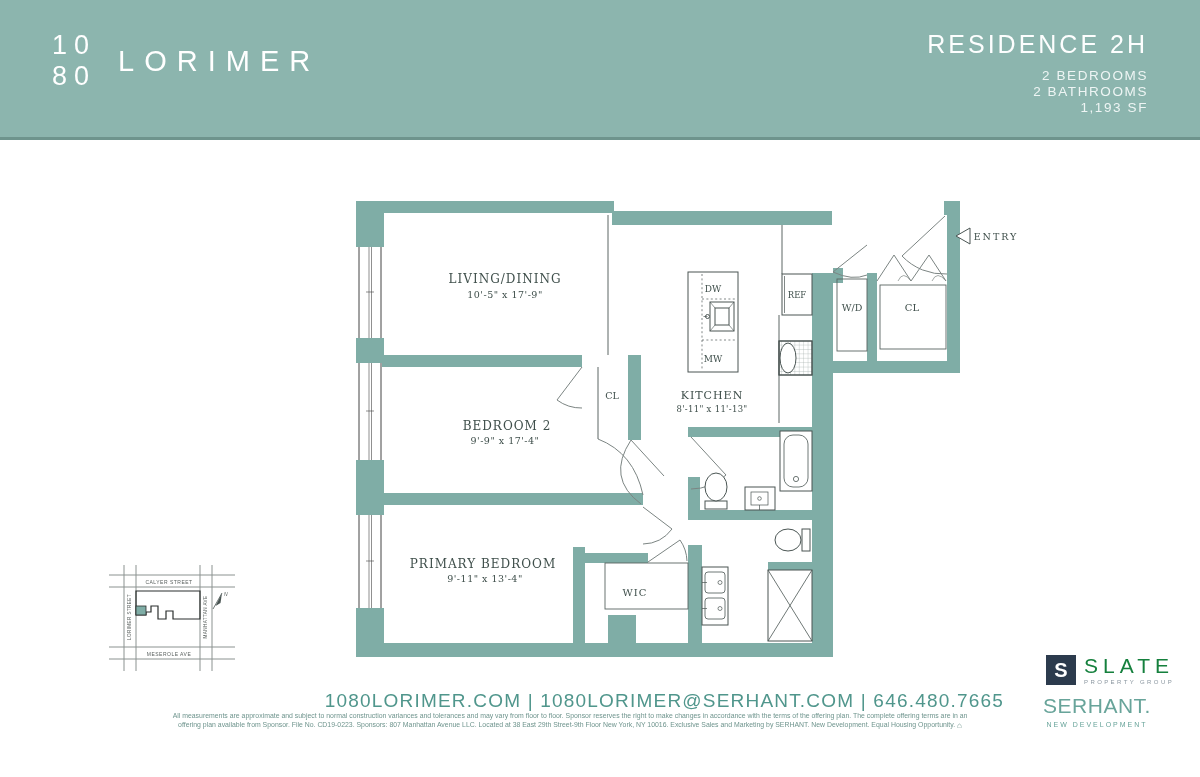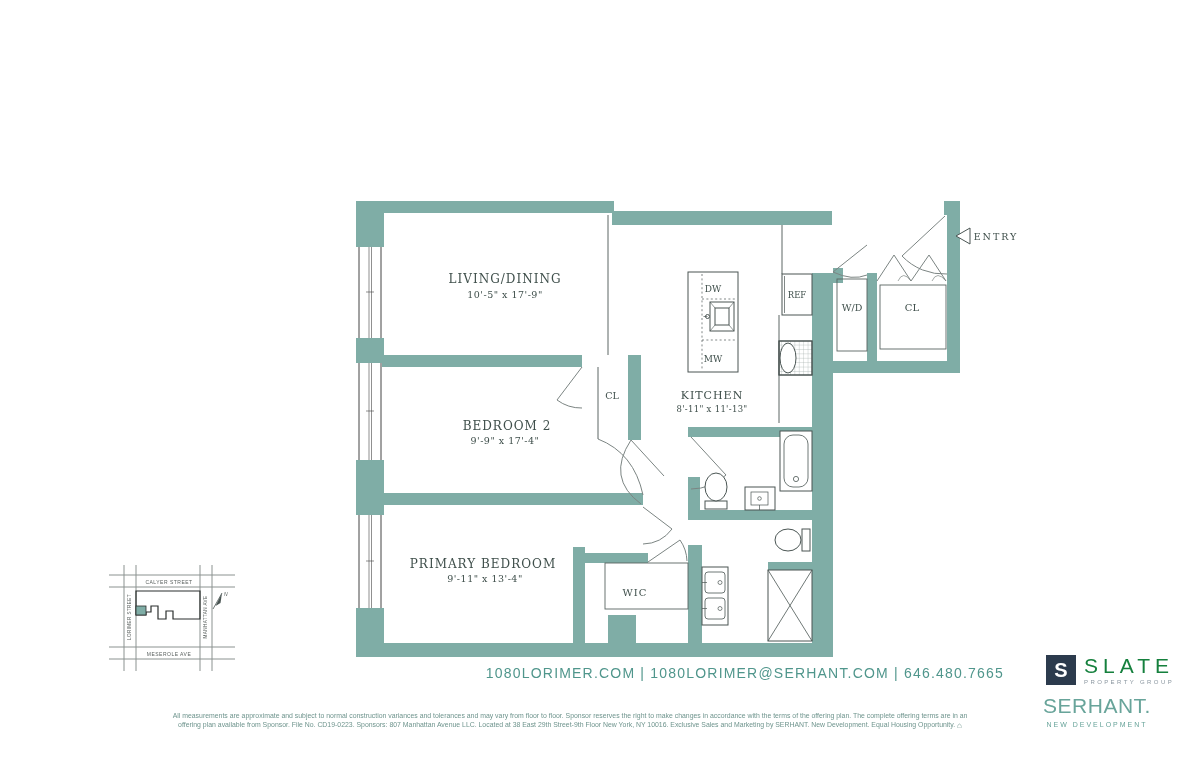--- a/index.html
+++ b/index.html
@@ -13,21 +13,21 @@
   #logo .wordmark{font-weight:200;font-size:29px;letter-spacing:10px;margin-left:22px;color:#fff;}
   #res-block{position:absolute;right:52px;top:30px;text-align:right;}
   #res-title{font-size:25px;font-weight:300;letter-spacing:3px;color:#fdfefe;}
   #res-details{margin-top:9px;font-size:13.5px;font-weight:300;letter-spacing:1.6px;
                line-height:16px;color:#eef5f4;}
   
   #plan{position:absolute;left:350px;top:195px;}
   
   #minimap{position:absolute;left:105px;top:562px;}
   
-  #contact{position:absolute;right:196px;top:665px;font-size:14px;letter-spacing:1.2px;
+  #contact{position:absolute;right:196px;top:690px;font-size:19px;letter-spacing:1.2px;
            color:#50968c;white-space:nowrap;}
   #disclaimer{position:absolute;left:128px;top:711px;width:884px;text-align:center;
               font-size:6.9px;line-height:9px;color:#6e948d;}
   #equal-housing{font-size:8px;vertical-align:-1px;}
   #slate{position:absolute;left:1046px;top:655px;display:flex;align-items:flex-start;}
   #slate .sq{width:30px;height:30px;background:#2c3b4d;color:#fff;display:flex;
              align-items:center;justify-content:center;font-size:20px;font-weight:bold;}
   #slate .txt{margin-left:8px;}
   #slate .nm{font-size:21px;letter-spacing:5px;color:#15803d;line-height:21px;}
   #slate .sub{font-size:6px;letter-spacing:2.4px;color:#8b97a0;margin-top:3px;}
@@ -36,20 +36,37 @@
   #serhant .sub{font-size:7px;letter-spacing:2px;margin-top:3px;}
   
   text.pl{font-family:"DejaVu Serif",serif;fill:#3f4f4b;}
   text.mp{font-family:"Liberation Sans",sans-serif;fill:#5a615f;}
 </style>
 </head>
 <body>
 
 <div id="page">
 
+  <div id="header">
+    <div id="logo">
+      <div class="digits">
+        <div>10</div>
+        <div>80</div>
+      </div>
+      <div class="wordmark">LORIMER</div>
+    </div>
+    <div id="res-block">
+      <div id="res-title">RESIDENCE 2H</div>
+      <div id="res-details">
+        <div>2 BEDROOMS</div>
+        <div>2 BATHROOMS</div>
+        <div>1,193 SF</div>
+      </div>
+    </div>
+  </div>
 
   <svg id="plan" width="670" height="480" viewBox="0 0 670 480">
     <defs>
       <pattern id="hatch" width="4.4" height="4.4" patternUnits="userSpaceOnUse">
         <path d="M0,0 H4.4 M0,0 V4.4" stroke="#9aa5a2" stroke-width="0.6" fill="none"></path>
       </pattern>
     </defs>
 
     <g fill="#7fada6">
       <rect x="8" y="6" width="256" height="12"></rect>

